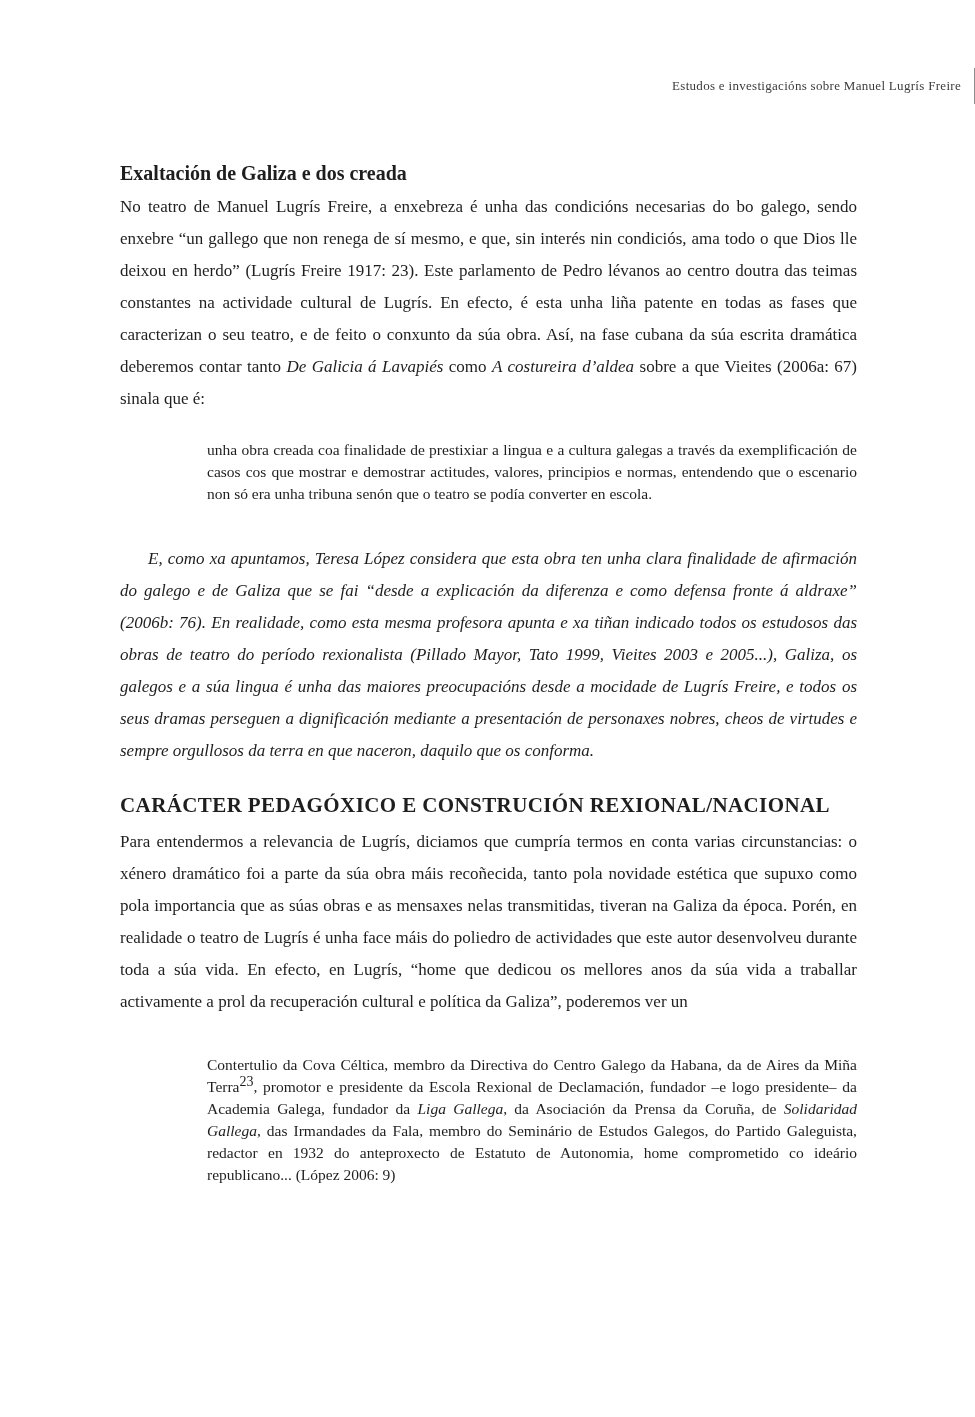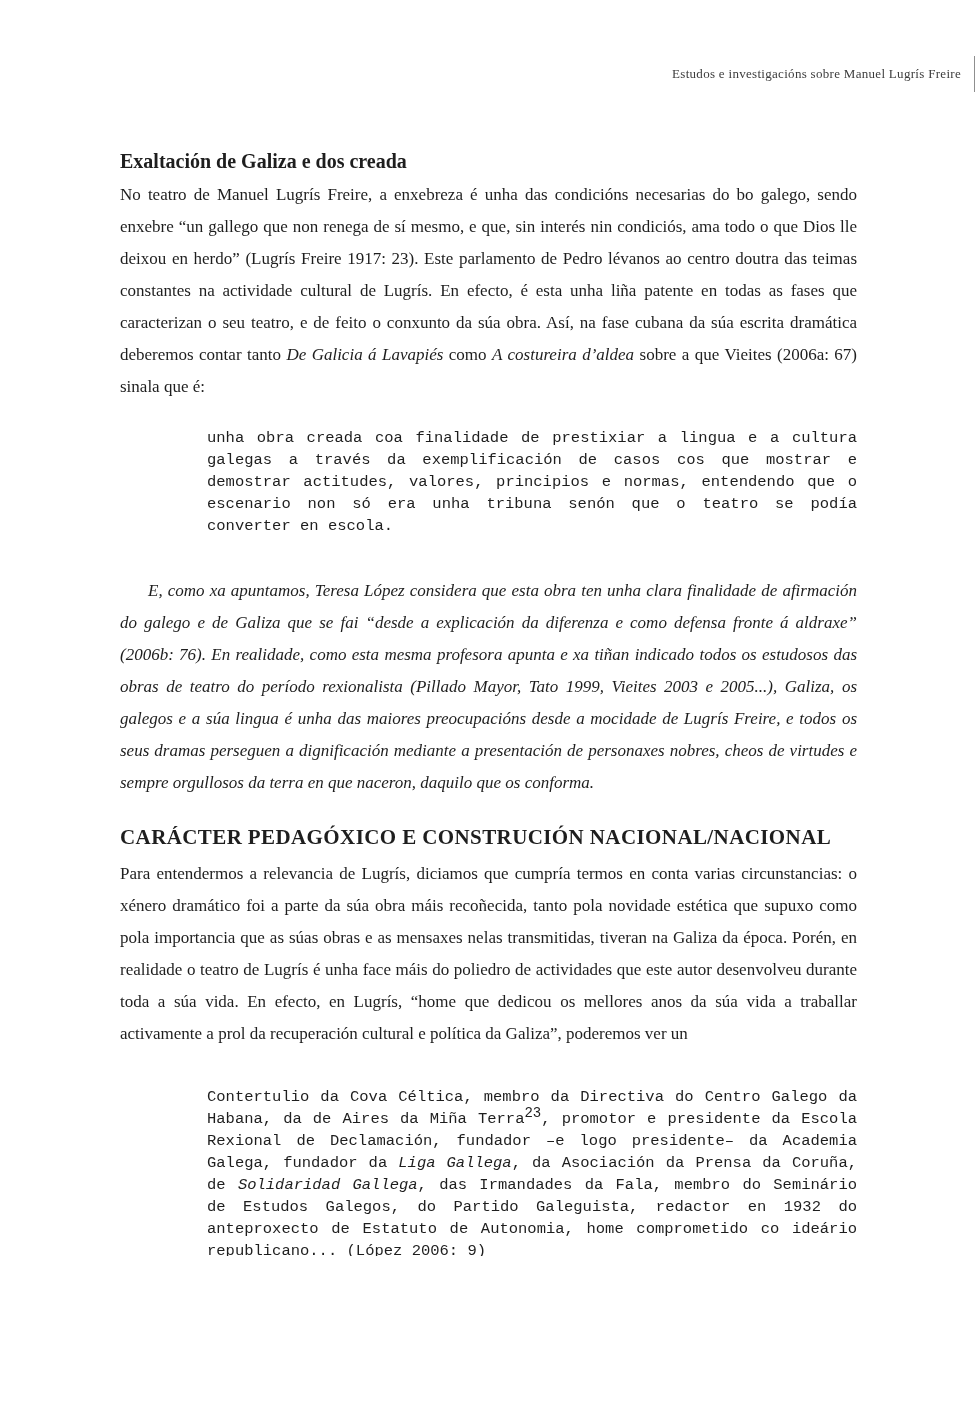--- a/index.html
+++ b/index.html
@@ -8,20 +8,21 @@
     background: #ffffff;
   }
   .page {
     position: relative;
     width: 975px;
     height: 1256px;
     background: #ffffff;
     font-family: "Liberation Serif", "DejaVu Serif", serif;
     color: #1e1e1e;
     overflow: hidden;
+    margin-top: 12px;
   }
 
   
   .running-head {
     position: absolute;
     top: 56px;
     left: 0;
     right: 0;
     display: flex;
     align-items: center;
@@ -72,21 +73,20 @@
     font-size: 17px;
     line-height: 32px;
     margin: 0;
   }
   .para.indent { text-indent: 28px; font-style: italic; }
   .quote {
     font-size: 15.5px;
     line-height: 22px;
     margin: 24px 0 38px 87px;
     text-align: justify;
-    font-family: Liberation Mono, monospace;
   }
   .quote.last { margin-bottom: 0; margin-top: 36px; }
   em.work-title { font-style: italic; }
   sup.fnref {
     font-size: 14px;
     line-height: 0;
     vertical-align: super;
   }
 
   
@@ -130,21 +130,21 @@
   <main class="body-text">
 
     <h2 class="subheading">Exaltación de Galiza e dos creada</h2>
 
     <p class="para"><span>No teatro de Manuel Lugrís Freire, a enxebreza é unha das condicións necesarias do bo galego, sendo enxebre “un gallego que non renega de sí mesmo, e que, sin interés nin condiciós, ama todo o que Dios lle deixou en herdo” (Lugrís Freire 1917: 23). Este parlamento de Pedro lévanos ao centro doutra das teimas constantes na actividade cultural de Lugrís. En efecto, é esta unha liña patente en todas as fases que caracterizan o seu teatro, e de feito o conxunto da súa obra. Así, na fase cubana da súa escrita dramática deberemos contar tanto </span><em class="work-title">De Galicia á Lavapiés</em><span> como </span><em class="work-title">A costureira d’aldea</em><span> sobre a que Vieites (2006a: 67) sinala que é:</span></p>
 
     <blockquote class="quote">unha obra creada coa finalidade de prestixiar a lingua e a cultura galegas a través da exemplificación de casos cos que mostrar e demostrar actitudes, valores, principios e normas, entendendo que o escenario non só era unha tribuna senón que o teatro se podía converter en escola.</blockquote>
 
     <p class="para indent">E, como xa apuntamos, Teresa López considera que esta obra ten unha clara finalidade de afirmación do galego e de Galiza que se fai “desde a explicación da diferenza e como defensa fronte á aldraxe” (2006b: 76). En realidade, como esta mesma profesora apunta e xa tiñan indicado todos os estudosos das obras de teatro do período rexionalista (Pillado Mayor, Tato 1999, Vieites 2003 e 2005...), Galiza, os galegos e a súa lingua é unha das maiores preocupacións desde a mocidade de Lugrís Freire, e todos os seus dramas perseguen a dignificación mediante a presentación de personaxes nobres, cheos de virtudes e sempre orgullosos da terra en que naceron, daquilo que os conforma.</p>
 
-    <h2 class="chapter-heading">CARÁCTER PEDAGÓXICO E CONSTRUCIÓN NACIONAL/NACIONAL</h2>
+    <h2 class="chapter-heading">CARÁCTER PEDAGÓXICO E CONSTRUCIÓN REXIONAL/NACIONAL</h2>
 
     <p class="para">Para entendermos a relevancia de Lugrís, diciamos que cumpría termos en conta varias circunstancias: o xénero dramático foi a parte da súa obra máis recoñecida, tanto pola novidade estética que supuxo como pola importancia que as súas obras e as mensaxes nelas transmitidas, tiveran na Galiza da época. Porén, en realidade o teatro de Lugrís é unha face máis do poliedro de actividades que este autor desenvolveu durante toda a súa vida. En efecto, en Lugrís, “home que dedicou os mellores anos da súa vida a traballar activamente a prol da recuperación cultural e política da Galiza”, poderemos ver un</p>
 
     <blockquote class="quote last"><span>Contertulio da Cova Céltica, membro da Directiva do Centro Galego da Habana, da de Aires da Miña Terra</span><sup class="fnref">23</sup><span>, promotor e presidente da Escola Rexional de Declamación, fundador –e logo presidente– da Academia Galega, fundador da </span><em class="work-title">Liga Gallega</em><span>, da Asociación da Prensa da Coruña, de </span><em class="work-title">Solidaridad Gallega</em><span>, das Irmandades da Fala, membro do Seminário de Estudos Galegos, do Partido Galeguista, redactor en 1932 do anteproxecto de Estatuto de Autonomia, home comprometido co ideário republicano... (López 2006: 9)</span></blockquote>
 
   </main>
 
   <footer class="page-footer">
     <span class="foot-left">95</span>
     <span class="foot-divider"></span>

